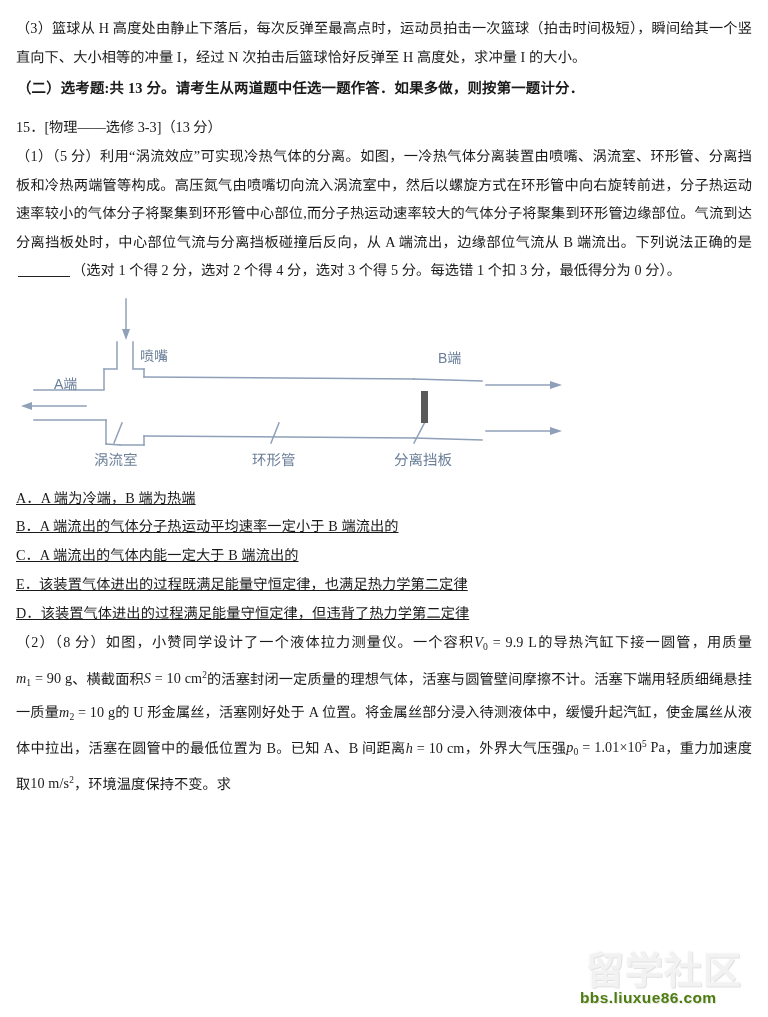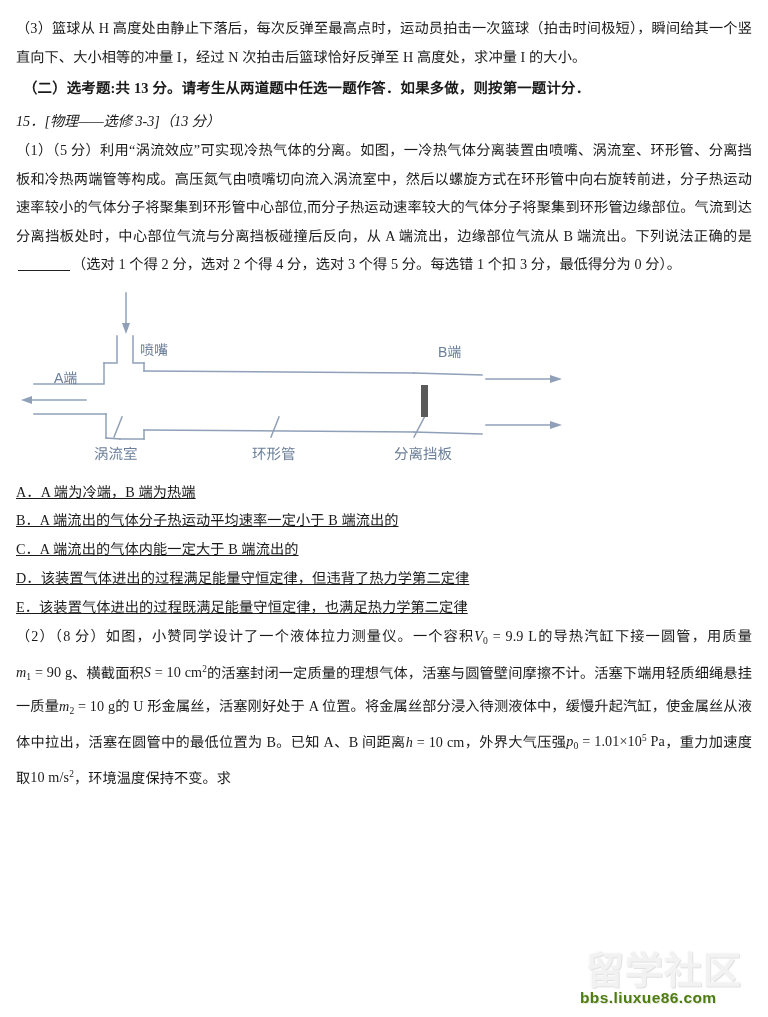--- a/index.html
+++ b/index.html
@@ -32,31 +32,30 @@
   p.para {
     margin: 0 0 2px 0;
     font-size: 14.2px;
     line-height: 28.5px;
     text-align: justify;
     text-justify: inter-ideograph;
     letter-spacing: 0.1px;
   }
   p.indent { text-indent: 0; }
   .section-head {
-    margin: 4px 0 3px 7px;
+    margin: 4px 0 3px 1px;
     font-weight: bold;
     font-size: 14.4px;
     line-height: 27px;
     letter-spacing: 0.2px;
   }
   .q-num {
-    margin: 6px 0 1px 0;
+    margin: 12px 0 1px 0;
     font-size: 14.2px;
     line-height: 27px;
-    font-style: italic;
   }
   .opt {
     margin: 0;
     font-size: 14.2px;
     line-height: 28.8px;
     letter-spacing: 0.1px;
     text-decoration: underline;
   }
   var, .mi {
     font-family: "Liberation Serif", "DejaVu Serif", serif;
@@ -206,22 +205,22 @@
         <text x="422" y="70" font-family="Liberation Sans, DejaVu Sans, sans-serif" font-size="14" fill="#6b7f99">B端</text>
         <text x="78" y="172" font-family="Liberation Sans, DejaVu Sans, sans-serif" font-size="14.5" fill="#6b7f99">涡流室</text>
         <text x="236" y="172" font-family="Liberation Sans, DejaVu Sans, sans-serif" font-size="14.5" fill="#6b7f99">环形管</text>
         <text x="378" y="172" font-family="Liberation Sans, DejaVu Sans, sans-serif" font-size="14.5" fill="#6b7f99">分离挡板</text>
       </svg>
     </div>
 
     <p class="opt">A．A 端为冷端，B 端为热端</p>
     <p class="opt">B．A 端流出的气体分子热运动平均速率一定小于 B 端流出的</p>
     <p class="opt">C．A 端流出的气体内能一定大于 B 端流出的</p>
+    <p class="opt">E．该装置气体进出的过程既满足能量守恒定律，也满足热力学第二定律</p>
     <p class="opt">D．该装置气体进出的过程满足能量守恒定律，但违背了热力学第二定律</p>
-    <p class="opt">E．该装置气体进出的过程既满足能量守恒定律，也满足热力学第二定律</p>
 
     <p class="para indent" style="margin-top:1px;">
       <span>（2）（8 分）</span><span>如图，小赞同学设计了一个液体拉力测量仪。一个容积</span><span class="mathtxt"><span class="mi">V</span><sub>0</sub> = 9.9 <span class="upr">L</span></span><span>的导热汽缸下接一圆管，用质量</span><span class="mathtxt"><span class="mi">m</span><sub>1</sub> = 90 <span class="upr">g</span></span><span>、横截面积</span><span class="mathtxt"><span class="mi">S</span> = 10 <span class="upr">cm</span><sup>2</sup></span><span>的活塞封闭一定质量的理想气体，活塞与圆管壁间摩擦不计。活塞下端用轻质细绳悬挂一质量</span><span class="mathtxt"><span class="mi">m</span><sub>2</sub> = 10 <span class="upr">g</span></span><span>的 U 形金属丝，活塞刚好处于 A 位置。将金属丝部分浸入待测液体中，缓慢升起汽缸，使金属丝从液体中拉出，活塞在圆管中的最低位置为 B。已知 A、B 间距离</span><span class="mathtxt"><span class="mi">h</span> = 10 <span class="upr">cm</span></span><span>，外界大气压强</span><span class="mathtxt"><span class="mi">p</span><sub>0</sub> = 1.01×10<sup>5</sup> <span class="upr">Pa</span></span><span>，重力加速度取</span><span class="mathtxt">10 <span class="upr">m/s</span><sup>2</sup></span><span>，环境温度保持不变。求</span>
     </p>
 
   </div>
 
   <div class="watermark">
     <div class="wm-main">留学社区</div>
     <div class="wm-sub">bbs.liuxue86.com</div>

